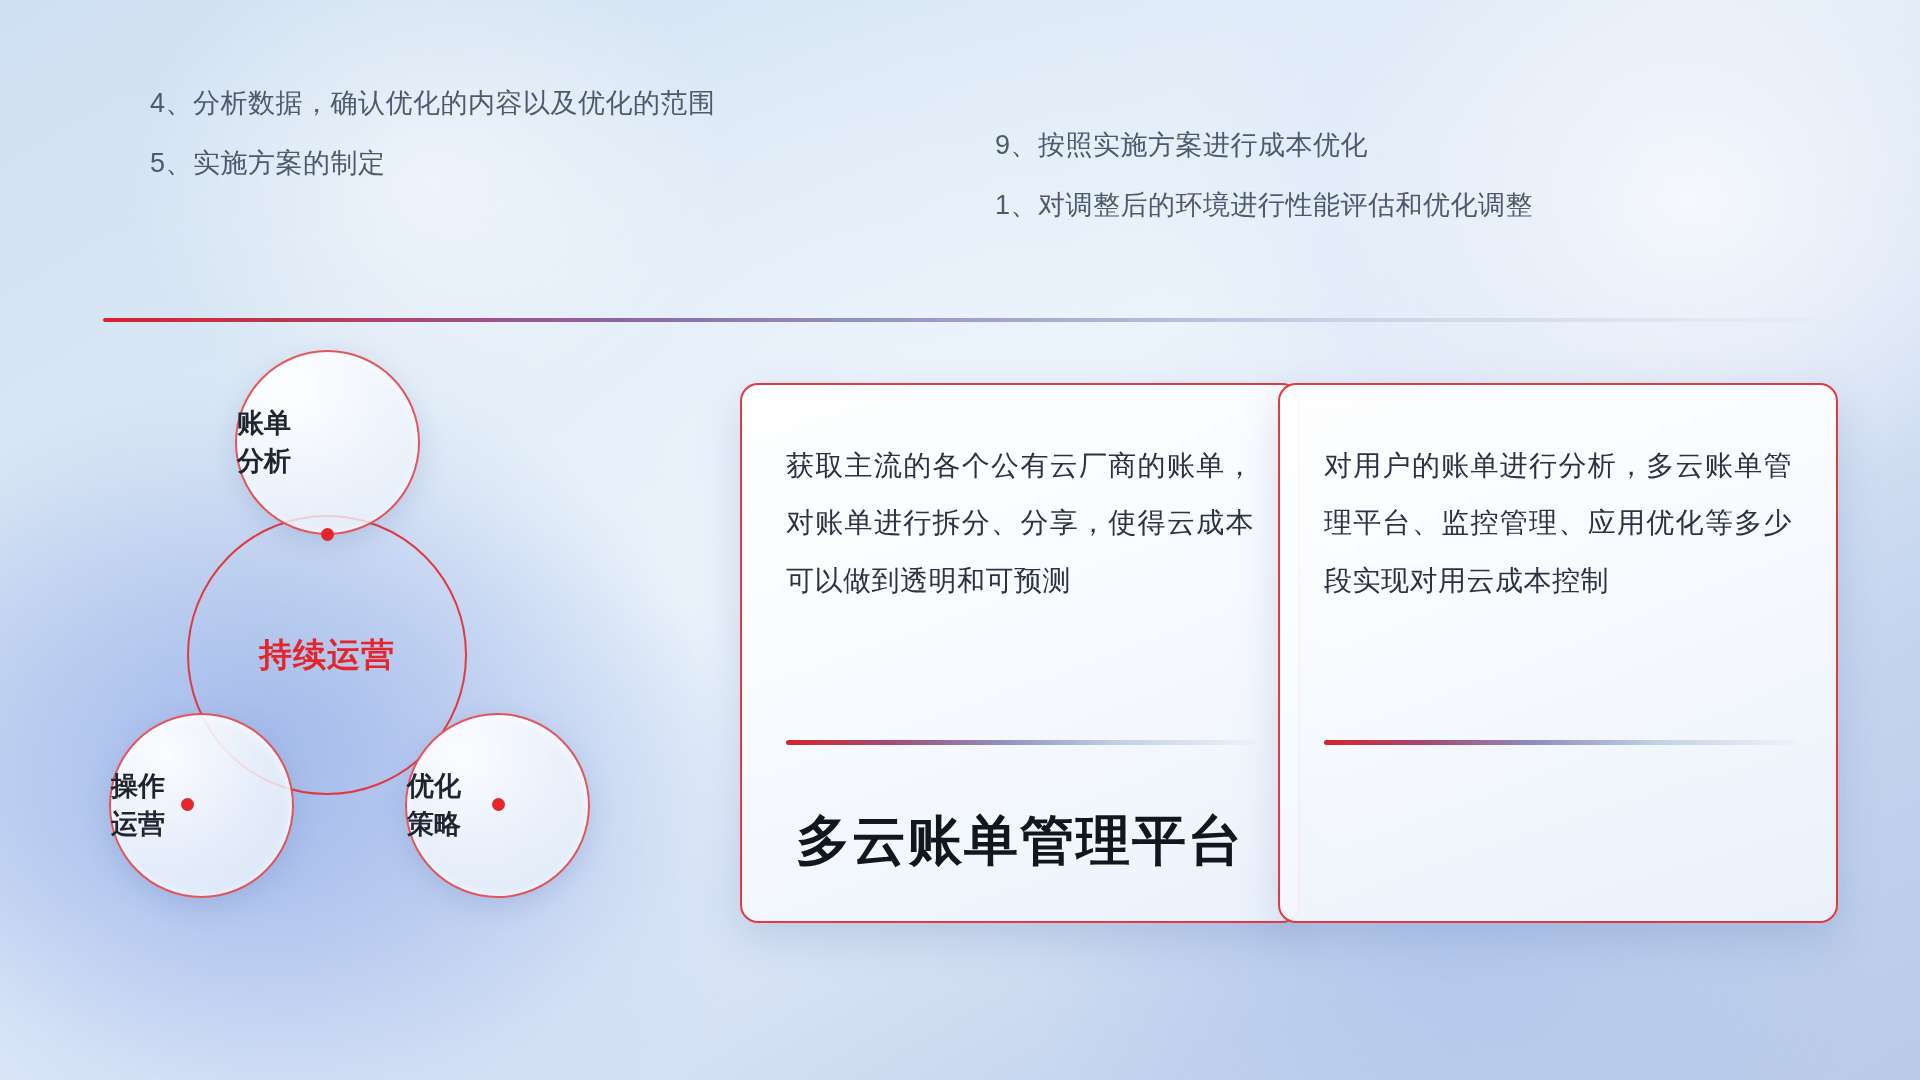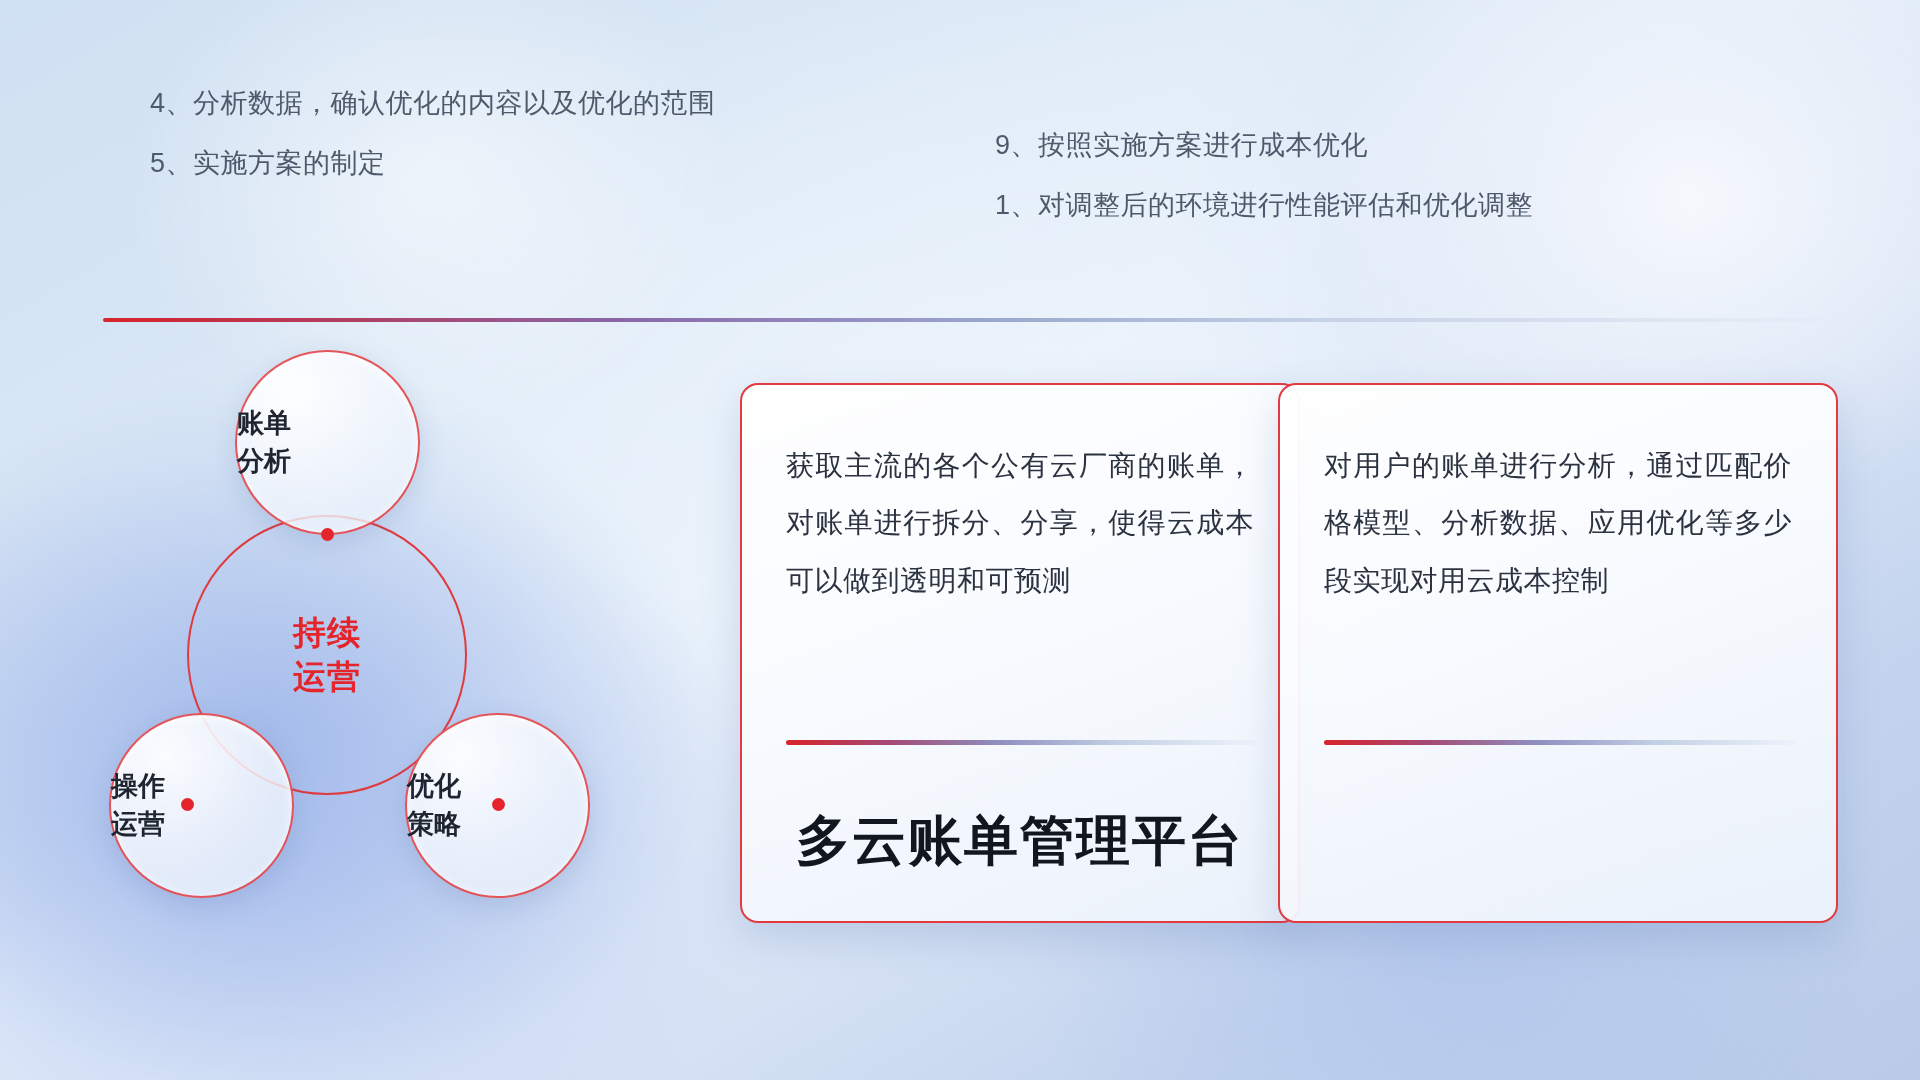--- a/index.html
+++ b/index.html
@@ -116,21 +116,21 @@
     border: 2.5px solid #e03a3e;
     box-sizing: border-box;
   }
   .ring-center-label {
     position: absolute;
     left: 92px;
     top: 165px;
     width: 280px;
     height: 280px;
     display: flex;
-    flex-direction: column;
+    flex-direction: row;
     align-items: center;
     justify-content: center;
     color: #e4262c;
     font-size: 33px;
     font-weight: bold;
     line-height: 1.32;
     letter-spacing: 1px;
   }
   .bubble {
     position: absolute;
@@ -270,16 +270,16 @@
     <div class="dot dot-right"></div>
   </div>
 
   <div class="card card-1">
     <div class="card-body">获取主流的各个公有云厂商的账单，对账单进行拆分、分享，使得云成本可以做到透明和可预测</div>
     <div class="card-rule"></div>
     <div class="card-title">多云账单管理平台</div>
   </div>
 
   <div class="card card-2">
-    <div class="card-body">对用户的账单进行分析，通过匹配价格模型、分析数据、应用优化等多少段实现对用云成本控制</div>
+    <div class="card-body">对用户的账单进行分析，多云账单管理平台、监控管理、应用优化等多少段实现对用云成本控制</div>
     <div class="card-rule"></div>
   </div>
 </div>
 
 </body></html>

